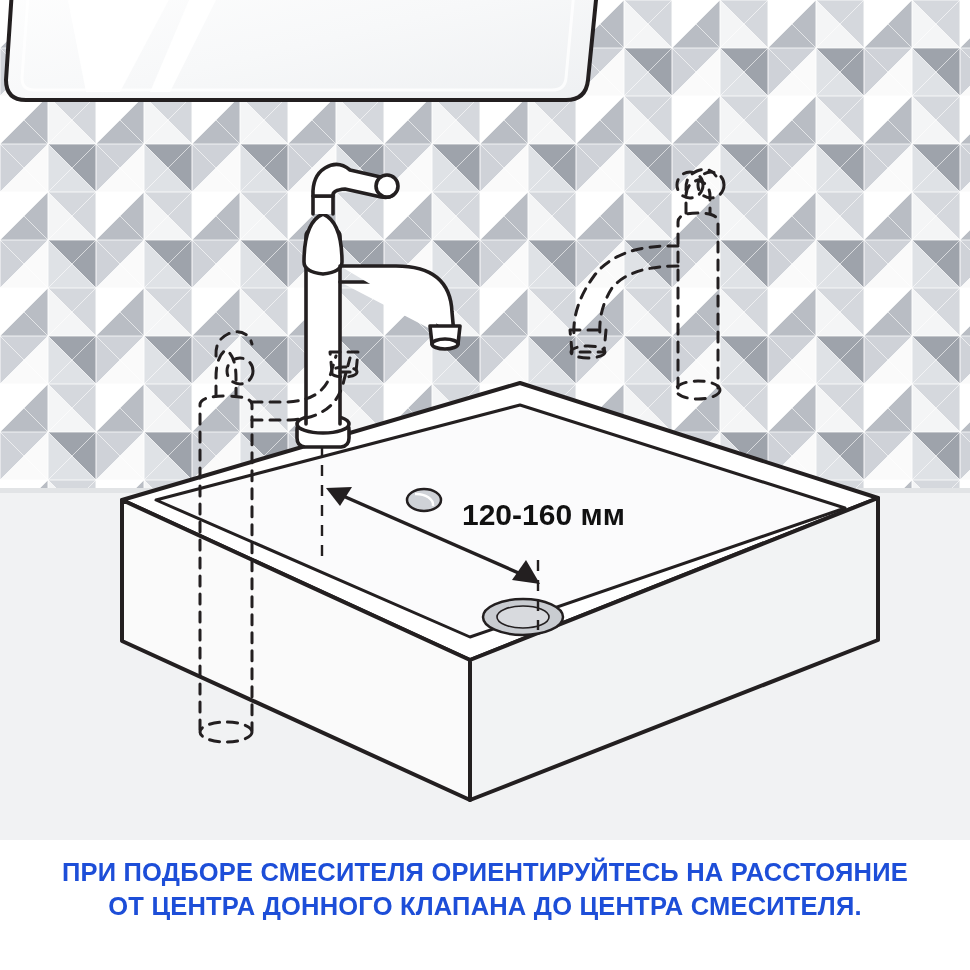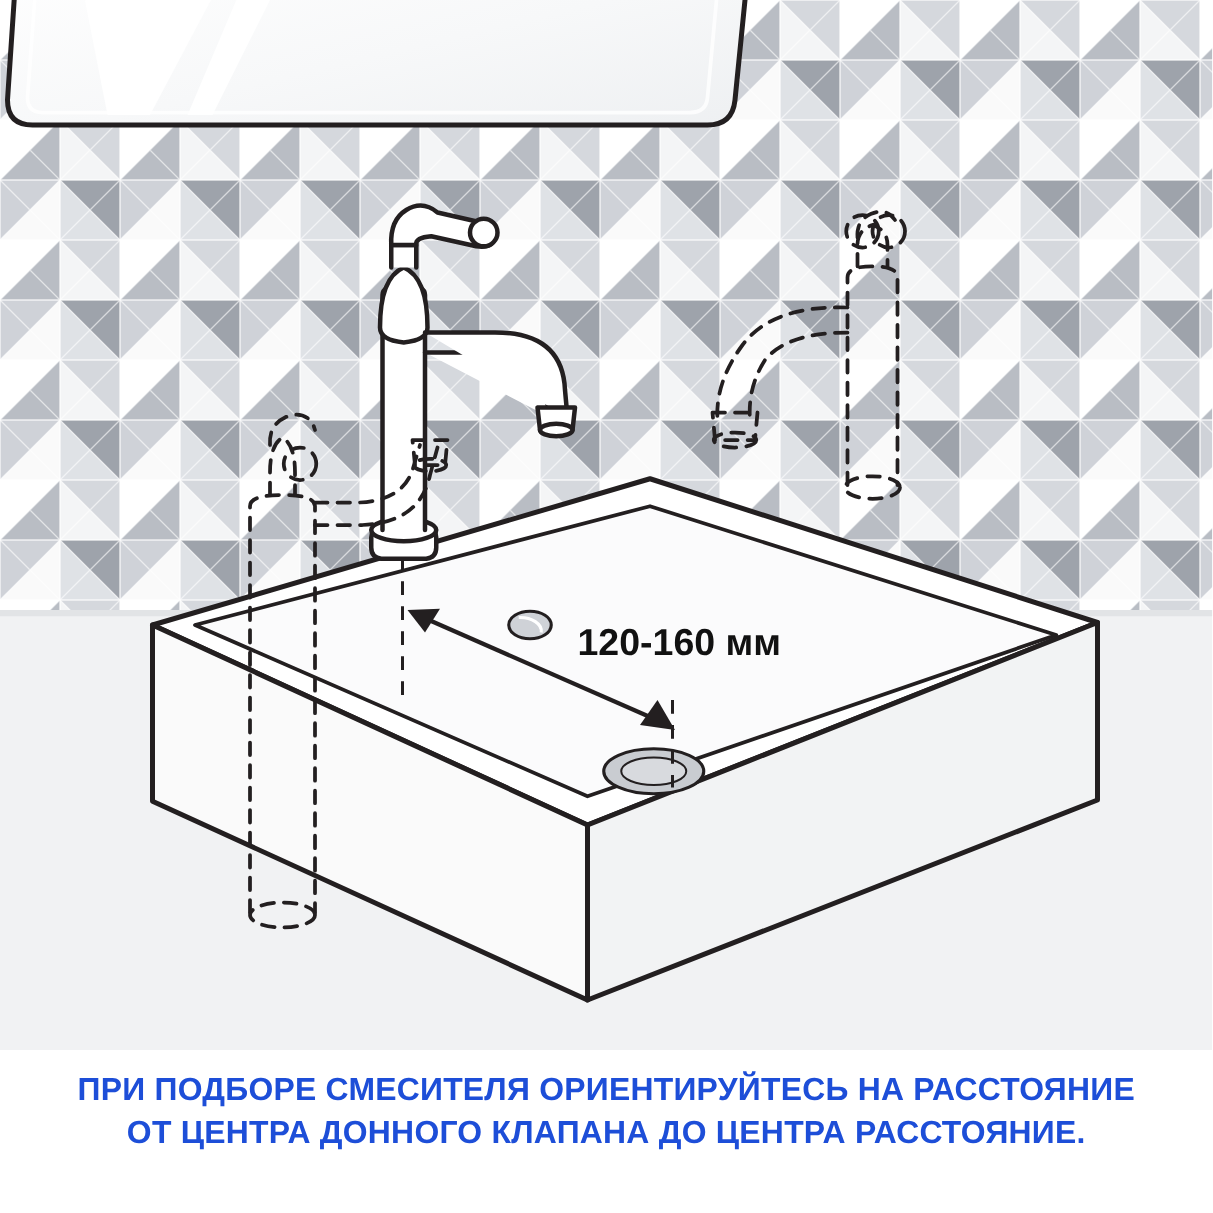--- a/index.html
+++ b/index.html
@@ -183,16 +183,16 @@
       <path d="M570 330 L606 330 L604 352 L572 352 Z"></path>
       <ellipse cx="588" cy="352" rx="17" ry="6"></ellipse>
     </g>
 
   </svg>
 
   <div class="dim-label">120-160 мм</div>
 
   <div id="caption">
     <span class="line">ПРИ ПОДБОРЕ СМЕСИТЕЛЯ ОРИЕНТИРУЙТЕСЬ НА РАССТОЯНИЕ</span>
-    <span class="line">ОТ ЦЕНТРА ДОННОГО КЛАПАНА ДО ЦЕНТРА РАССТОЯНИЕ.</span>
+    <span class="line">ОТ ЦЕНТРА ДОННОГО КЛАПАНА ДО ЦЕНТРА СМЕСИТЕЛЯ.</span>
   </div>
 
 </div>
 
 </body></html>

